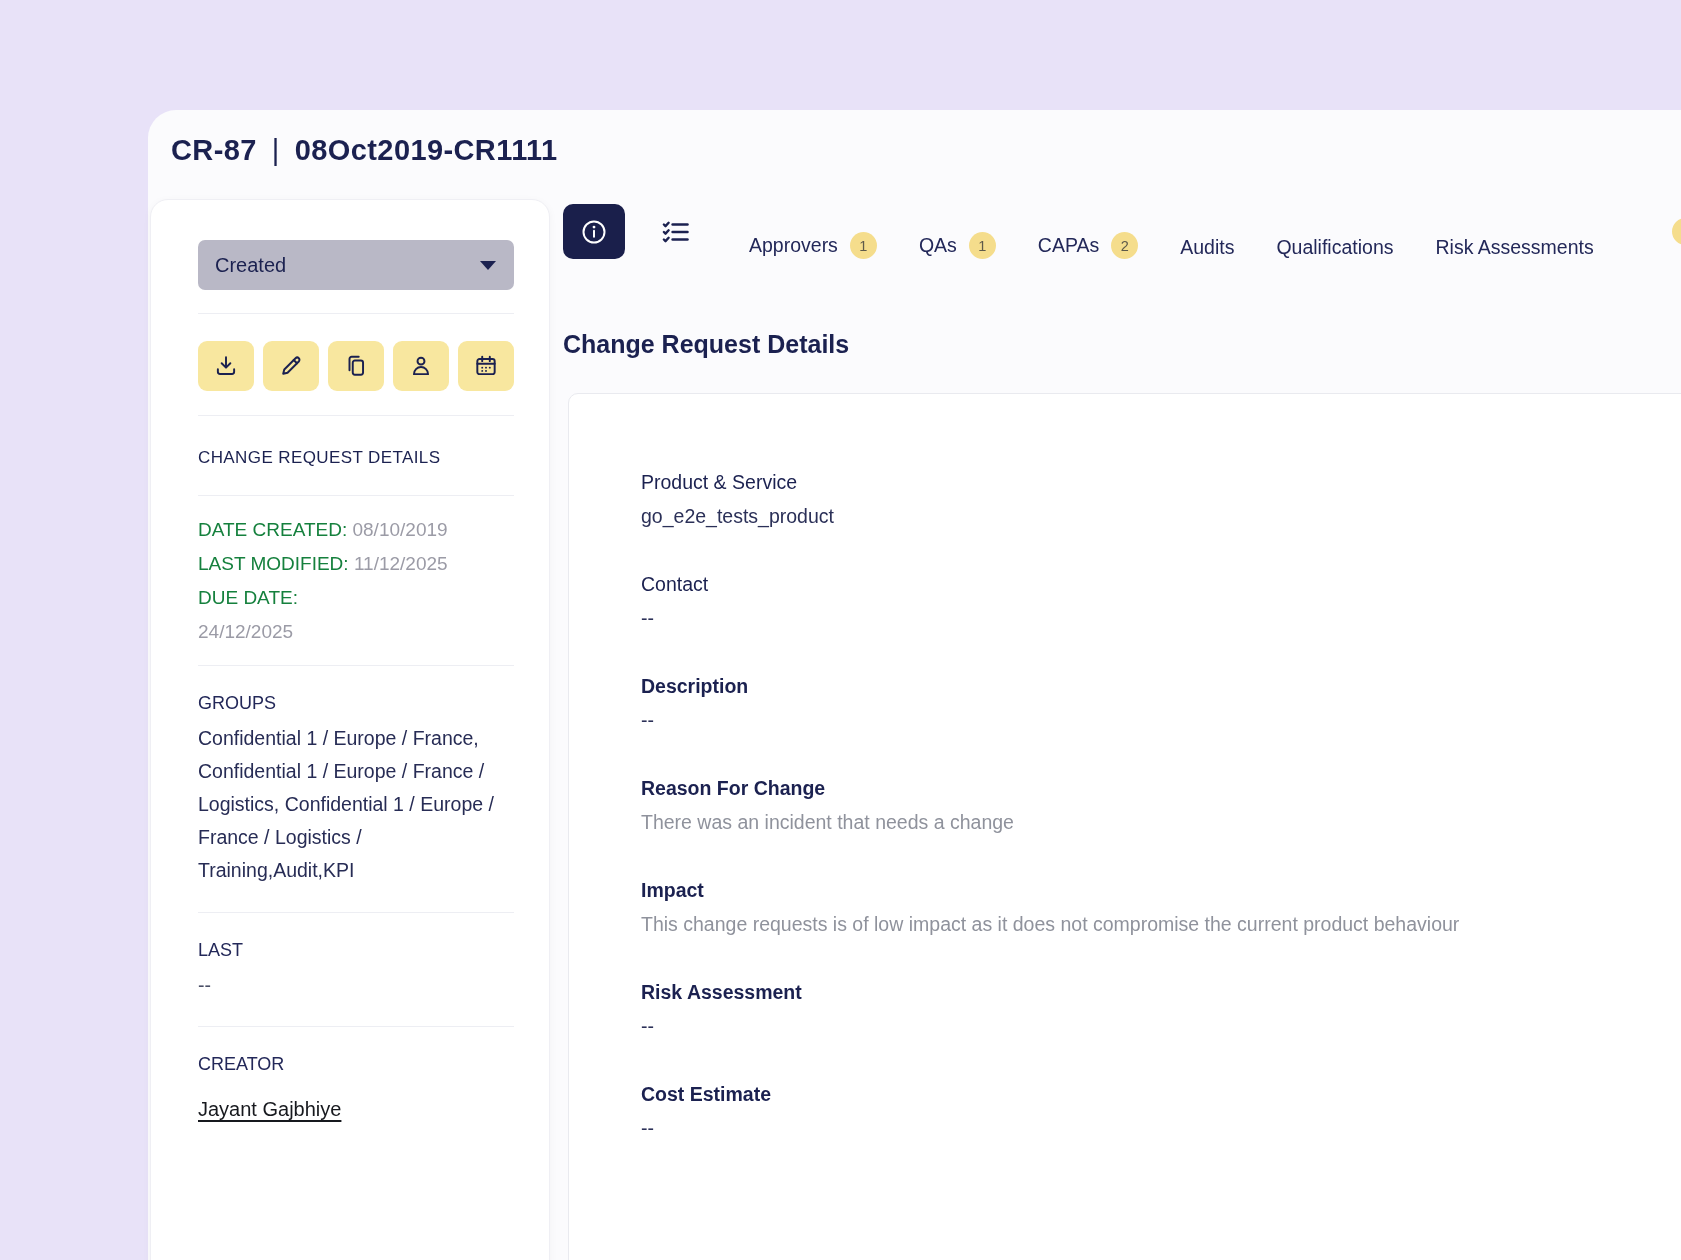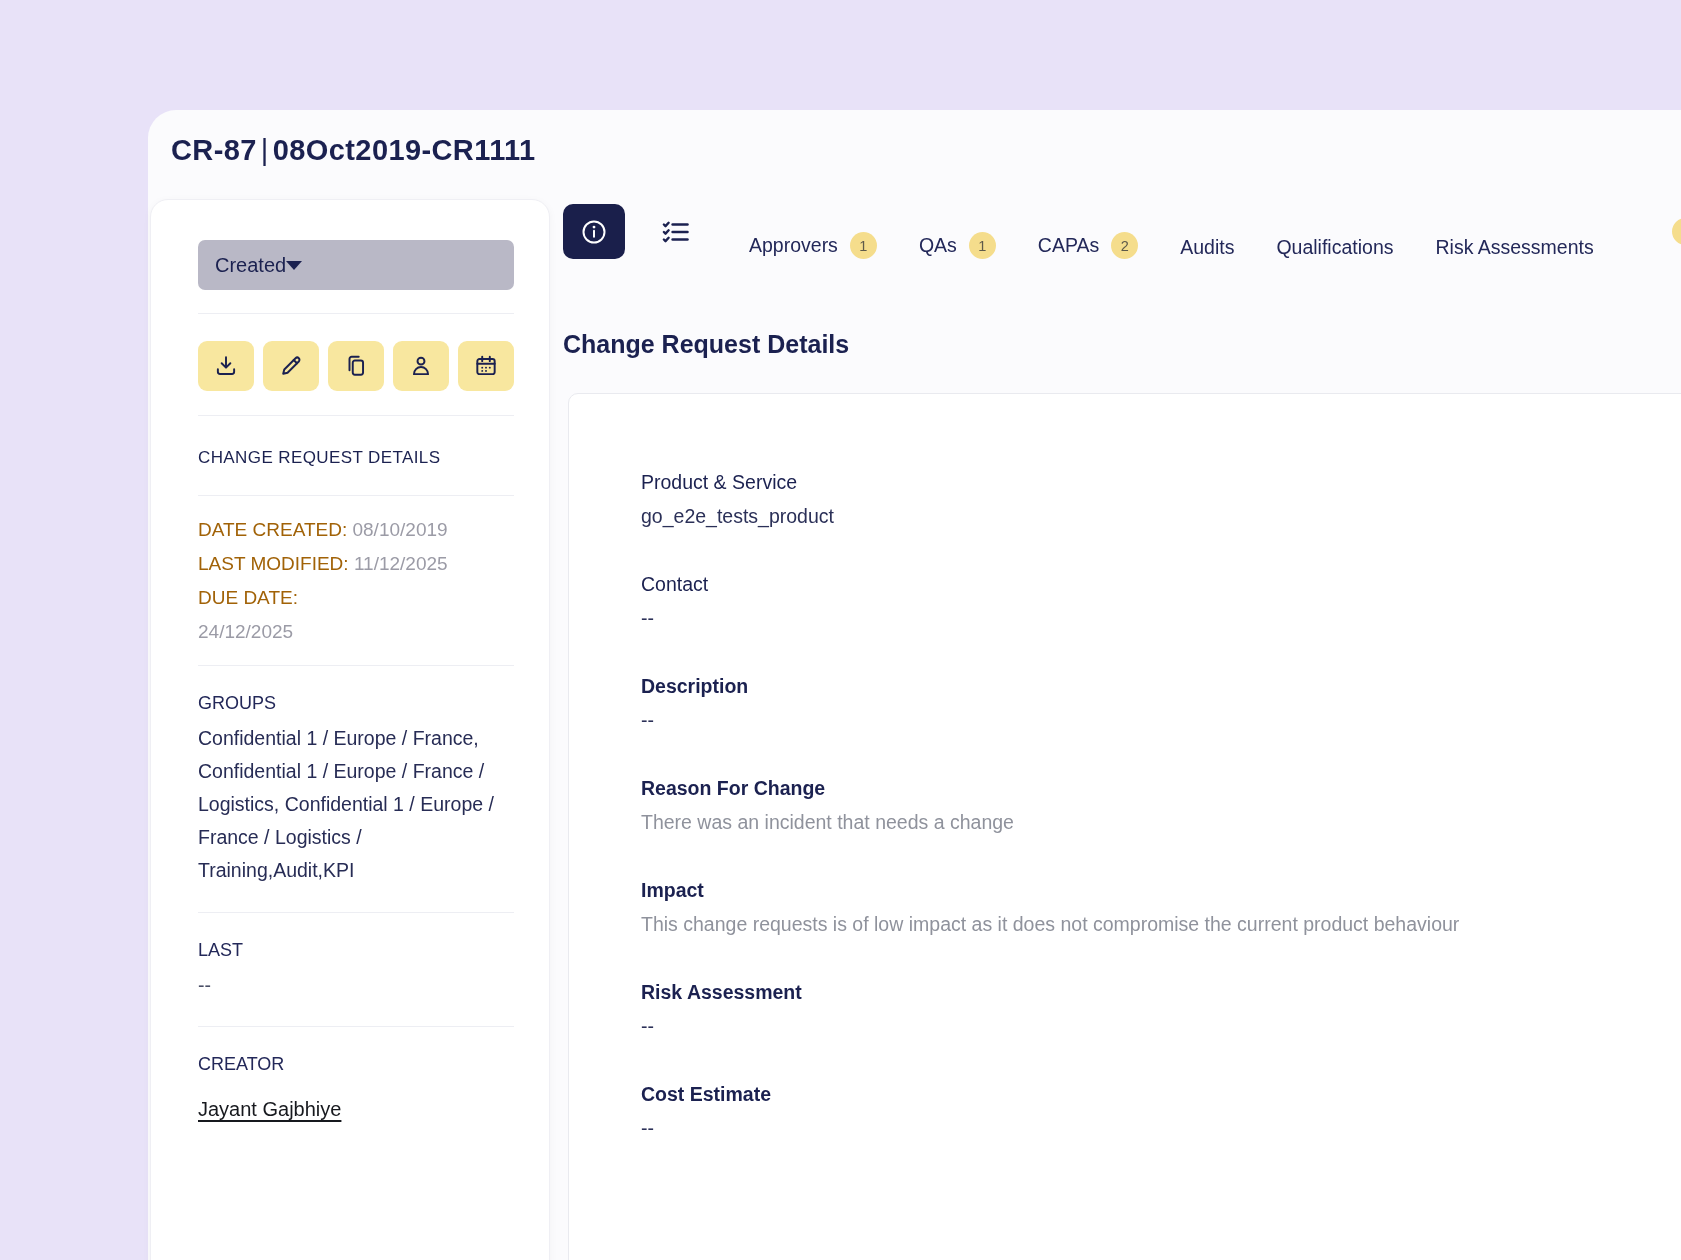--- a/index.html
+++ b/index.html
@@ -15,38 +15,38 @@
   
   .panel {
     position:absolute; left:148px; top:110px; right:0; bottom:0;
     background:#fbfbfd;
     border-top-left-radius:28px;
   }
 
   .page-title {
     position:absolute; left:171px; top:134px;
     font-size:29px; font-weight:700; letter-spacing:.4px;
-    color:#1b2150; display:flex; align-items:center; gap:4px;
+    color:#1b2150; display:flex; align-items:center; gap:15px;
   }
   .page-title .sep { font-weight:500; color:#1b2150; }
 
   
   .sidebar {
     position:absolute; left:150px; top:199px;
     width:400px; height:1150px;
     background:#ffffff;
     border:1px solid #efeff4;
     border-radius:18px;
     box-shadow:0 2px 8px rgba(25,25,60,.04);
     padding:40px 35px 40px 47px;
   }
 
   .status-dropdown {
     height:50px; background:#b9b8c6; border-radius:7px;
-    display:flex; align-items:center; justify-content:flex-start;
+    display:flex; align-items:center; justify-content:space-between;
     padding:0 18px 0 17px;
     font-size:20px; color:#1b2150; cursor:pointer;
   }
   .caret-down {
     width:0; height:0;
     border-left:8px solid transparent; border-right:8px solid transparent;
     border-top:9px solid #1b2150;
   }
 
   .divider { border:none; border-top:1px solid #edeef3; width:100%; }
@@ -64,21 +64,21 @@
     cursor:pointer;
   }
   .action-btn svg { stroke:#1b2150; fill:none; stroke-width:1.8; stroke-linecap:round; stroke-linejoin:round; }
 
   .section-title {
     margin-top:32px; font-size:17px; font-weight:500;
     letter-spacing:.4px; color:#1b2150;
   }
 
   .meta { margin-top:17px; font-size:19px; line-height:34px; }
-  .meta .lbl { color:#a16207; }
+  .meta .lbl { color:#15803d; }
   .meta .val { color:#9b9ba6; }
 
   .block-label { margin-top:27px; font-size:18px; color:#232859; }
   .block-text  { margin-top:8px; font-size:19.5px; line-height:33px; color:#272c55; }
   .dash { color:#4a4f66; }
 
   .creator-link {
     display:inline-block; margin-top:23px;
     font-size:20px; color:#17191e; text-decoration:underline;
     text-underline-offset:4px; cursor:pointer;

